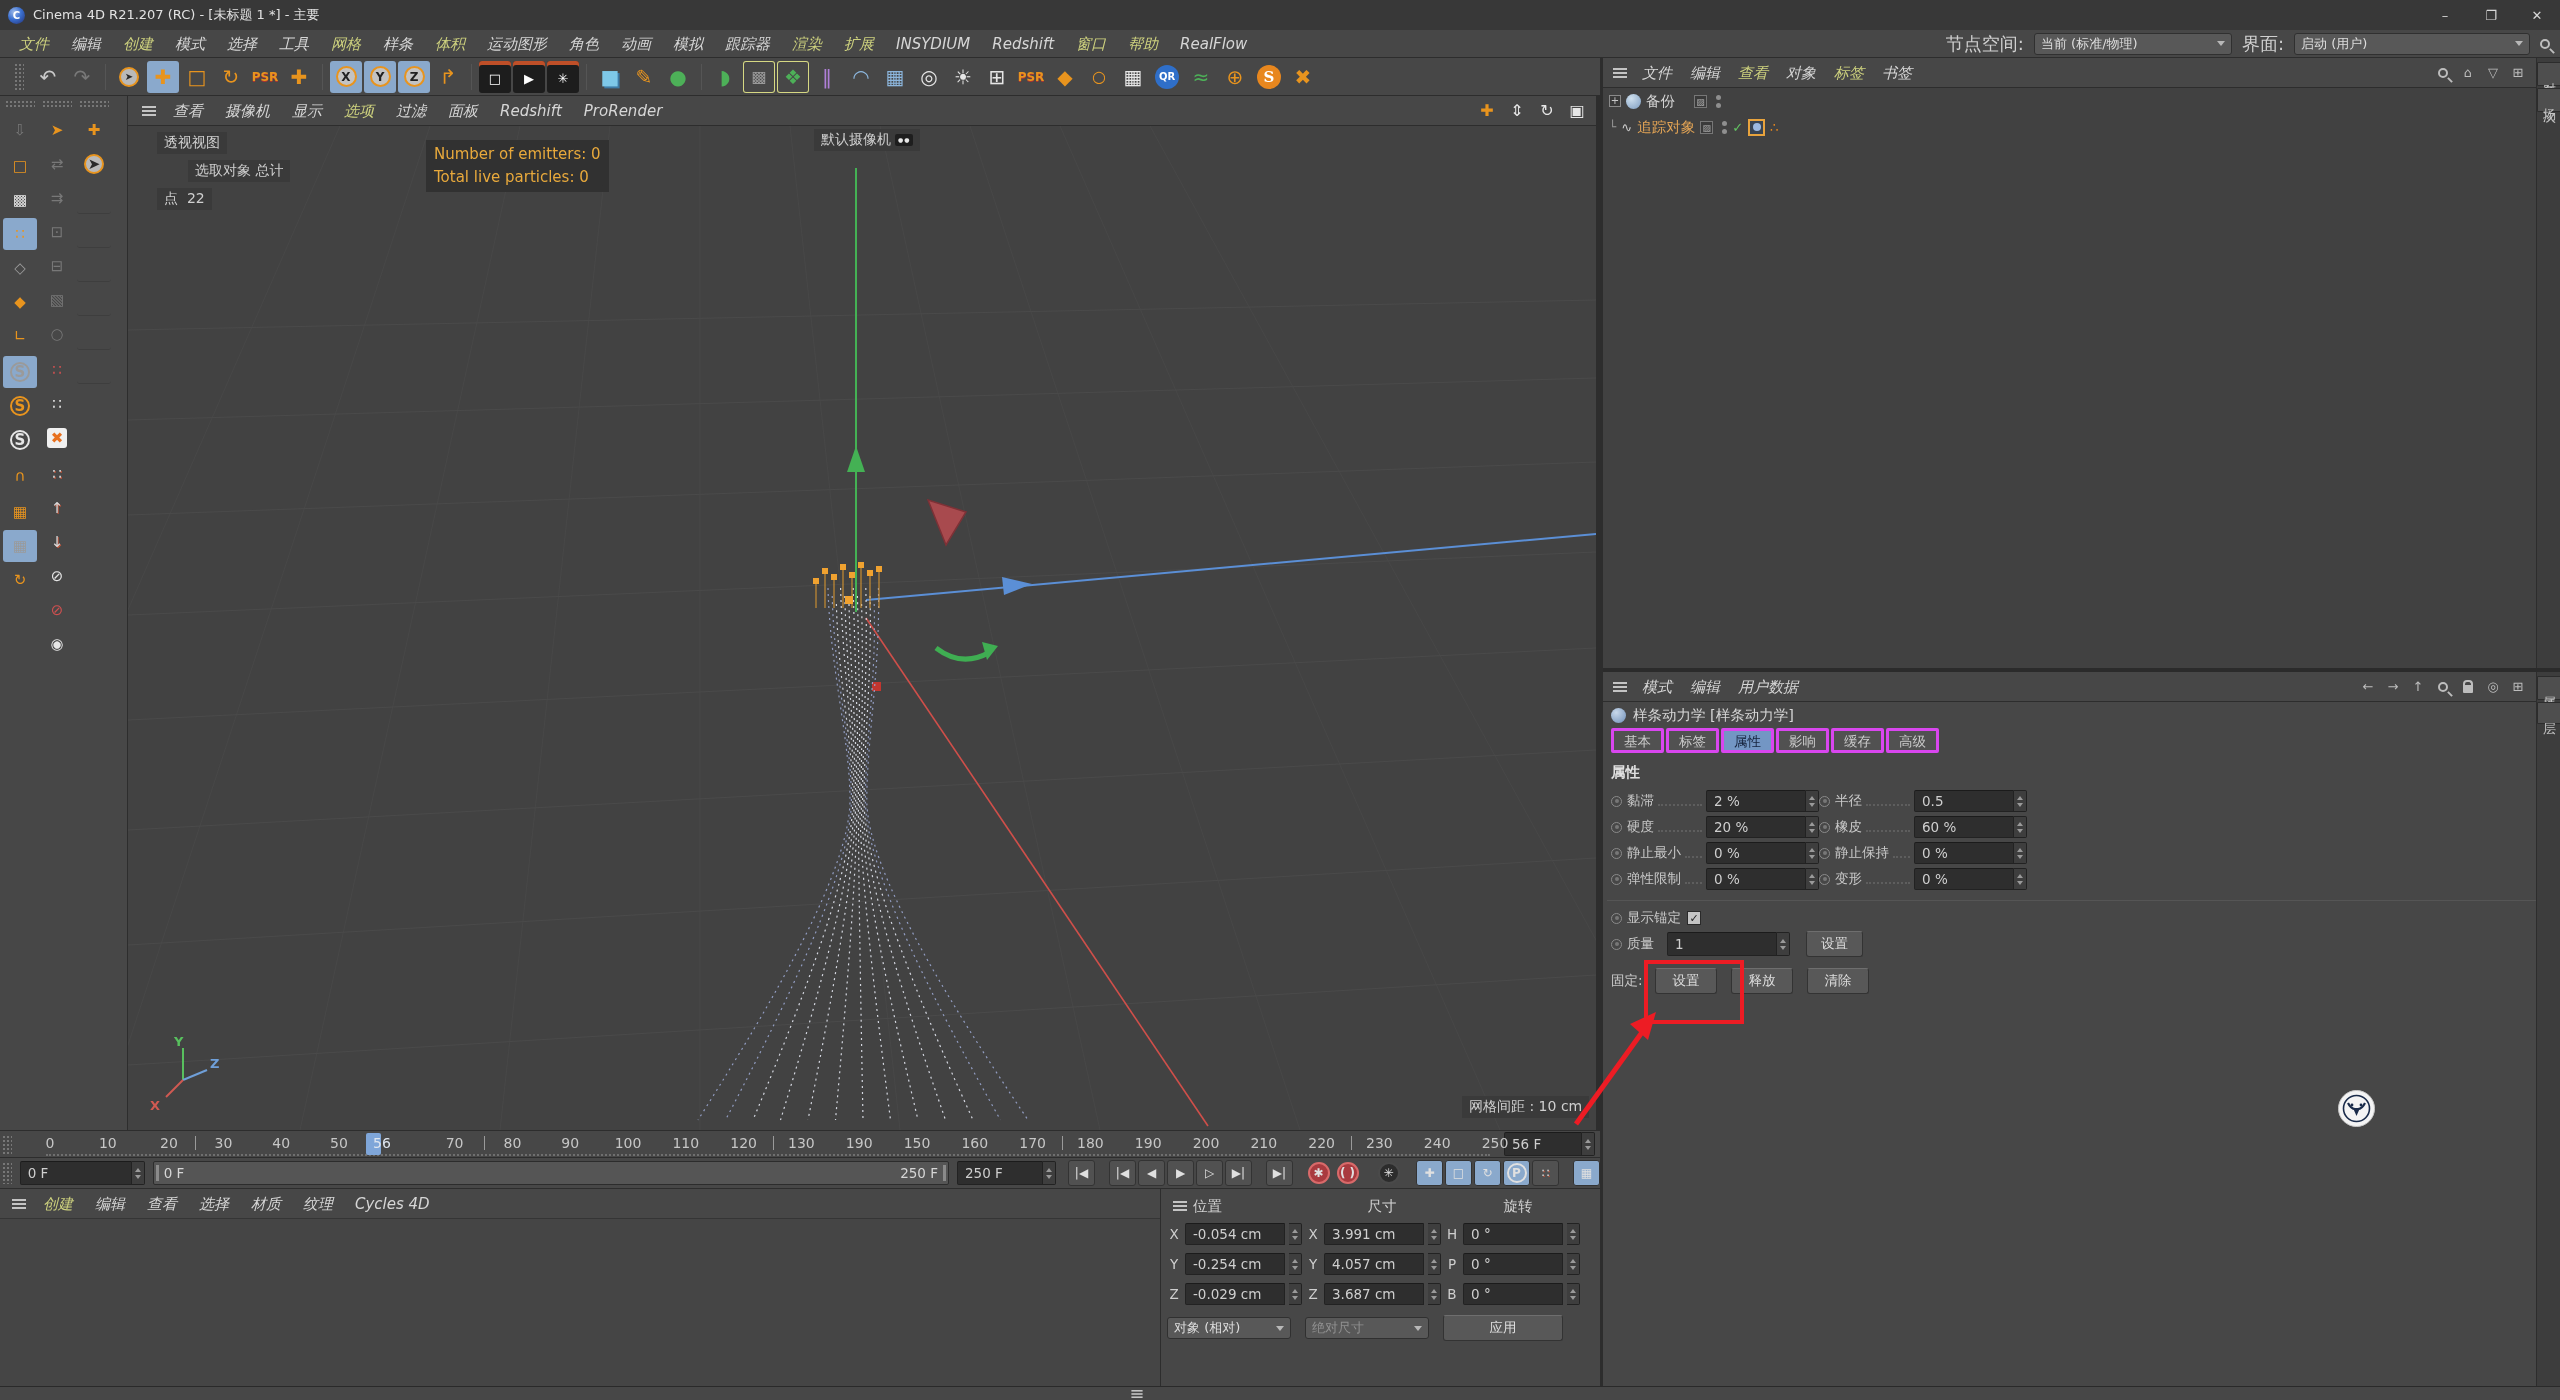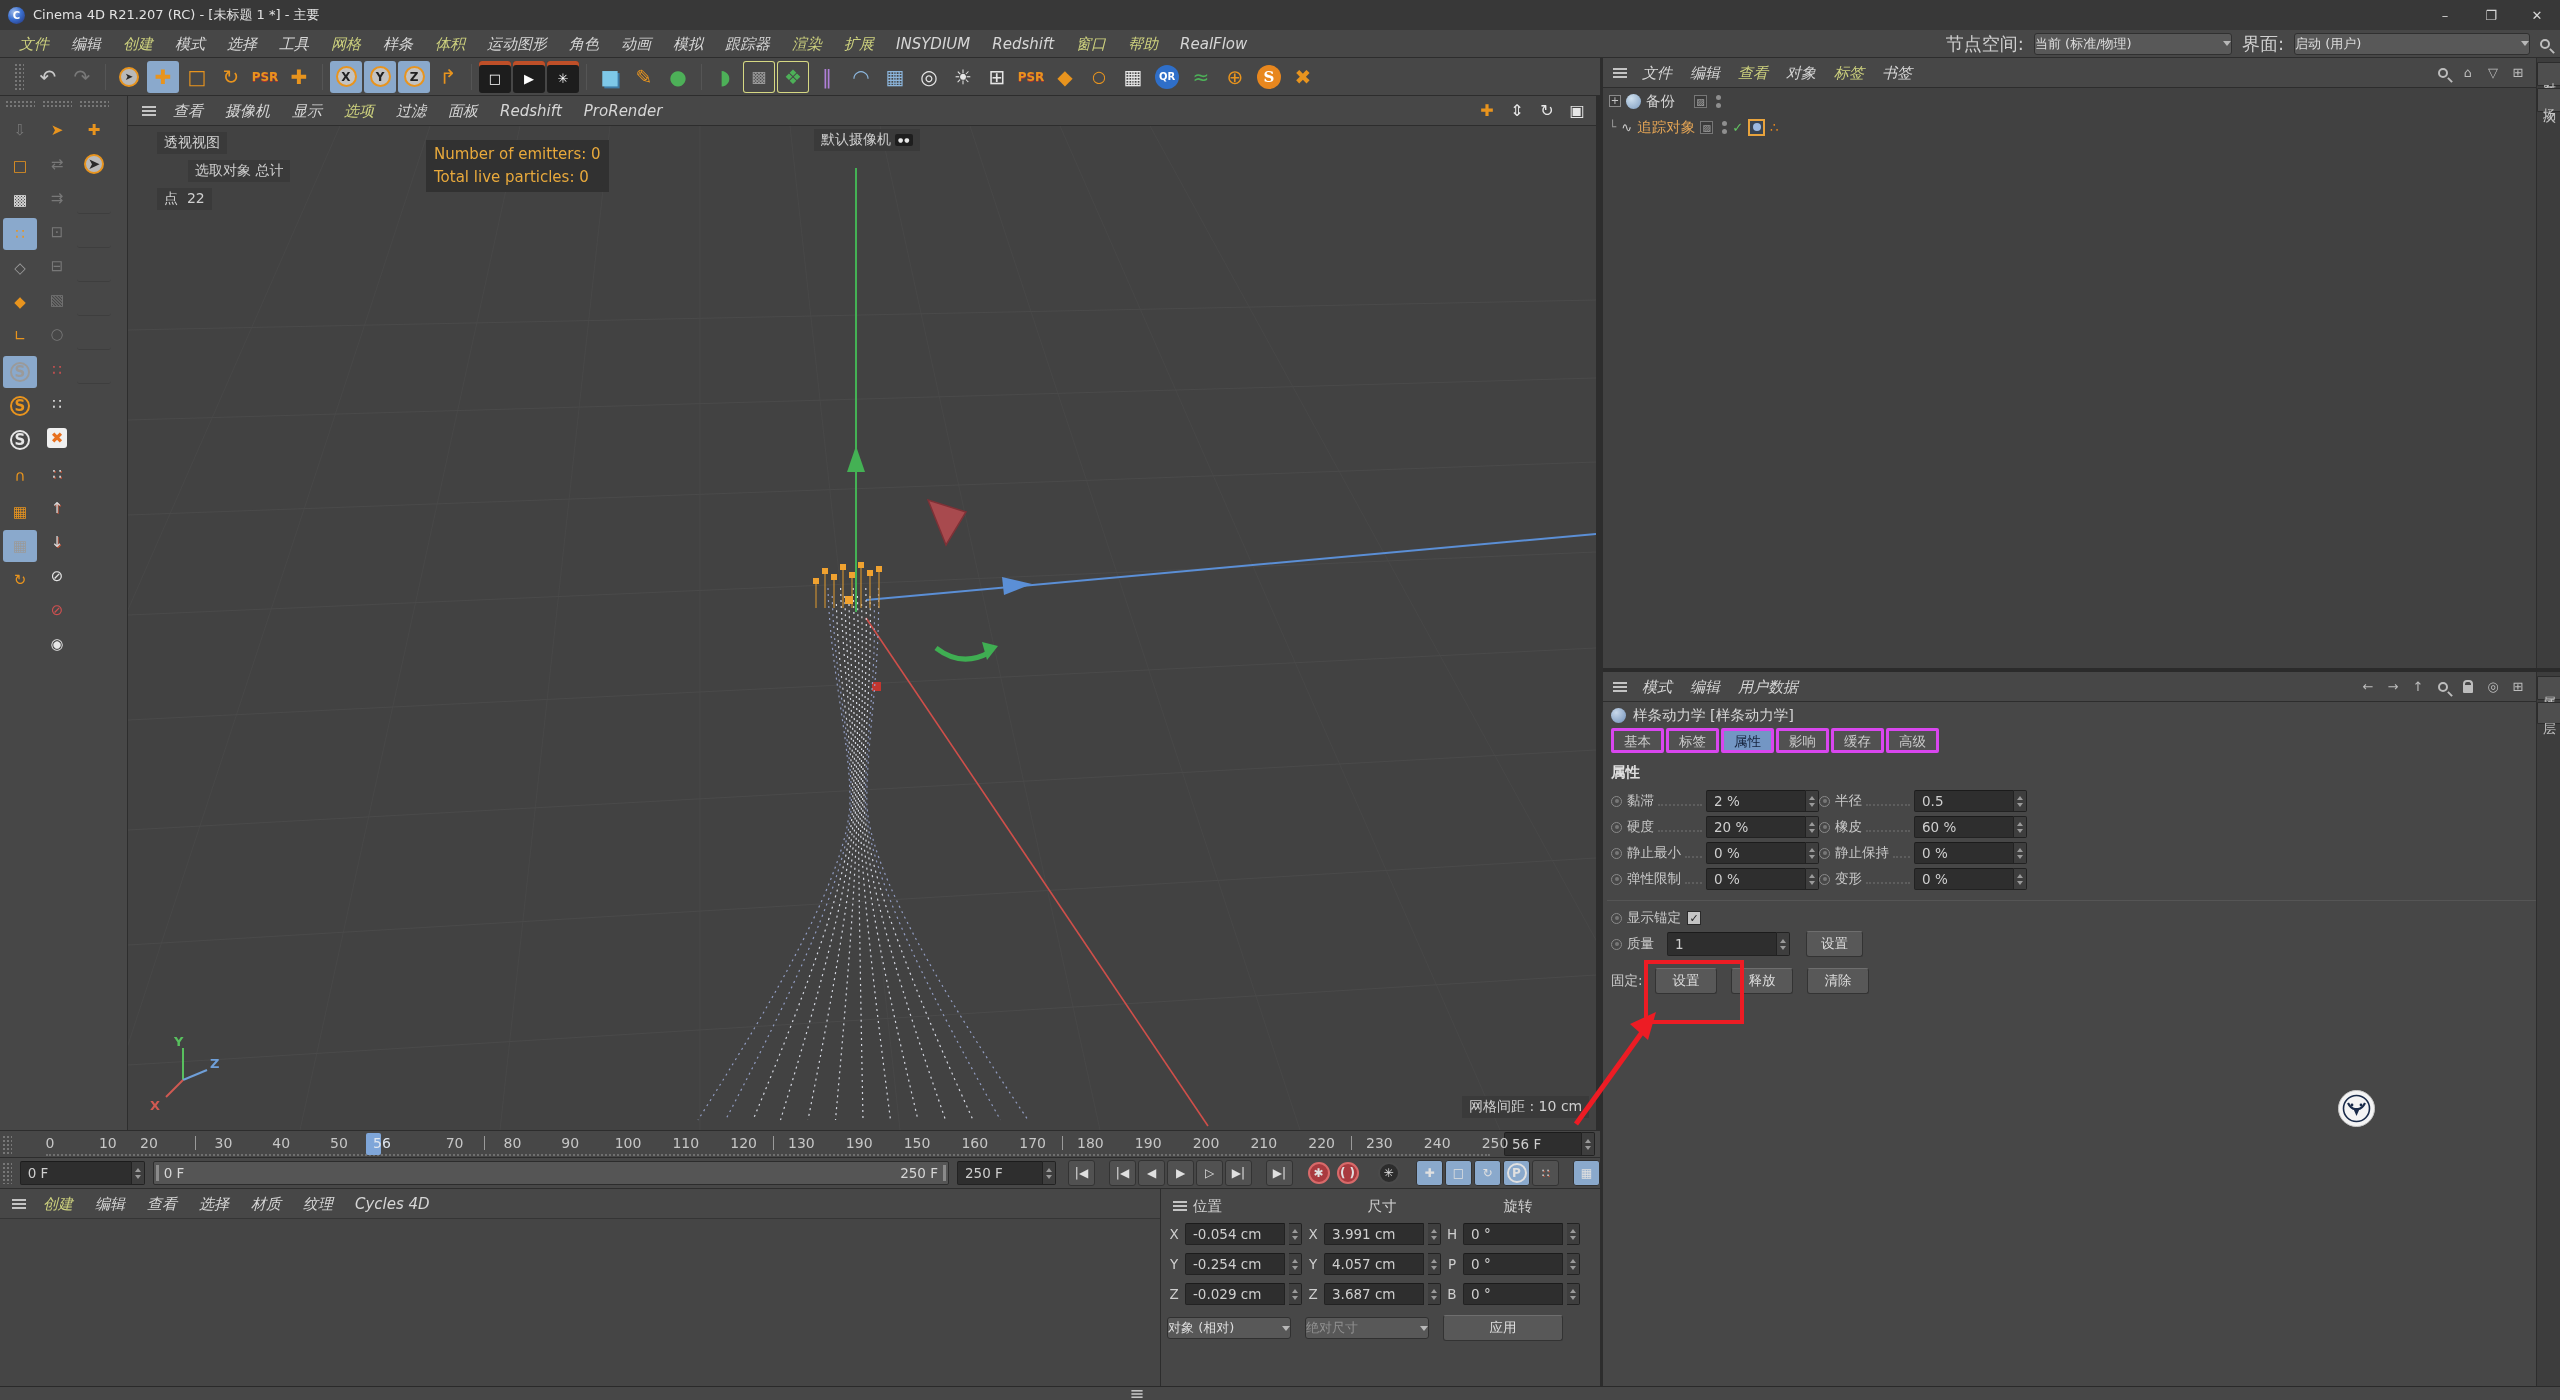--- a/index.html
+++ b/index.html
@@ -18,21 +18,21 @@
   .winbtn { width:46px; height:30px; display:flex; align-items:center; justify-content:center; color:#d8d8d8; font-size:13px; }
 
   
   .menubar { left:0; top:30px; width:2560px; height:28px; background:#474747; border-bottom:1px solid #2d2d2d;
              display:flex; align-items:center; padding-left:8px; }
   .menu-item { padding:0 11px; font-size:15px; color:#d6d6d6; line-height:28px; white-space:nowrap;font-style:italic; }
   .menu-item.hl { color:#cdd17e; }
   .mb-right { margin-left:auto; display:flex; align-items:center; gap:10px; padding-right:10px; }
   .mb-label { font-size:18px; color:#cfcfcf; }
   .drop { display:flex; align-items:center; justify-content:space-between; background:#585858; border:1px solid #303030;
-          border-radius:3px; color:#ddd; font-size:13px; padding:2px 0; height:22px; }
+          border-radius:3px; color:#ddd; font-size:13px; padding:2px 6px; height:22px; }
   .caret { width:0; height:0; border-left:4px solid transparent; border-right:4px solid transparent;
            border-top:5px solid #b8b8b8; margin-left:10px; }
 
   
   .toolrow { left:0; top:58px; width:2560px; height:38px; background:#474747; border-bottom:1px solid #2d2d2d;
              display:flex; align-items:center; gap:2px; padding-left:14px; }
   .tbtn { width:32px; height:32px; display:flex; align-items:center; justify-content:center; border-radius:3px;
           position:relative; flex:none; }
   .tbtn.active { background:#8aa9cc; }
   .tsep { width:1px; height:26px; background:#383838; border-right:1px solid #555; margin:0 5px; flex:none; }
@@ -617,21 +617,21 @@
   <div class="ruler-dots"></div>
   <div class="framefield" style="left:1504px;top:1px;">
     <div class="inp" style="width:78px;">56 F</div>
     <div class="spin">
         <i class="up"></i>
         <i class="dn"></i>
       </div>
   </div>
 <span class="tick-label" style="left: 50px;">0</span>
     <span class="tick-label" style="left: 107.8px;">10</span>
-    <span class="tick-label" style="left: 149px;">20</span>
+    <span class="tick-label" style="left: 169px;">20</span>
     <span class="tick-label" style="left: 223.4px;">30</span>
     <span class="tick-label" style="left: 281.2px;">40</span>
     <span class="tick-label" style="left: 339px;">50</span>
     <span class="tick-label" style="left: 454.6px;">70</span>
     <span class="tick-label" style="left: 512.4px;">80</span>
     <span class="tick-label" style="left: 570.2px;">90</span>
     <span class="tick-label" style="left: 628px;">100</span>
     <span class="tick-label" style="left: 685.8px;">110</span>
     <span class="tick-label" style="left: 743.6px;">120</span>
     <span class="tick-label" style="left: 801.4px;">130</span>

